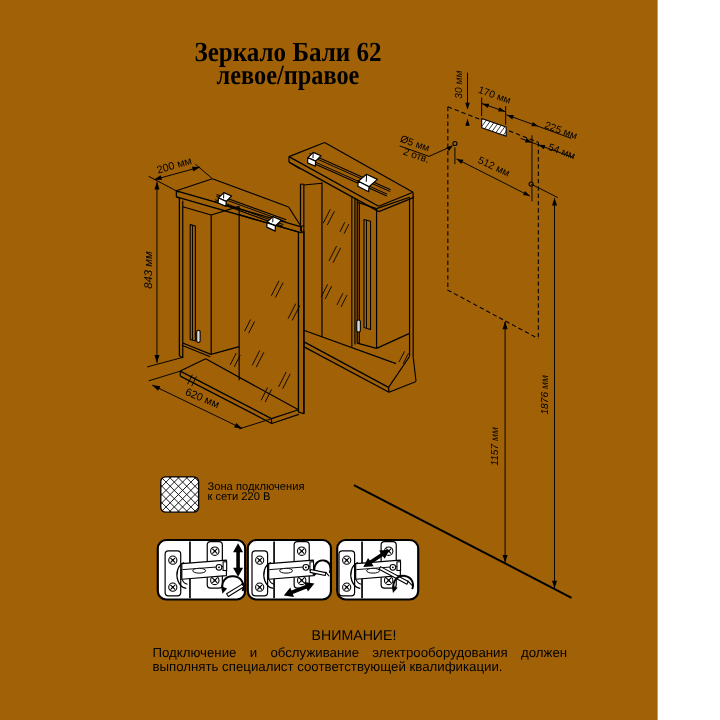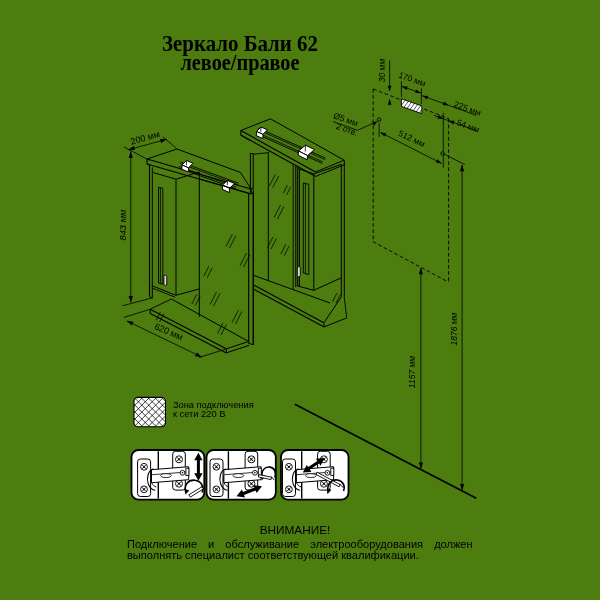--- a/index.html
+++ b/index.html
@@ -1,14 +1,14 @@
 <!DOCTYPE html>
 <html><head><meta charset="utf-8"><style>
 html,body{margin:0;padding:0;background:#fff;}
-#page{position:relative;width:600px;height:600px;background:#4d7c0f;font-family:"Liberation Sans",sans-serif;}
+#page{position:relative;width:548px;height:600px;background:#a16207;font-family:"Liberation Sans",sans-serif;}
 text{fill:#000;}
 </style></head><body>
 <div id="page">
 <svg width="600" height="600" viewBox="0 0 600 600">
 
 <g>
 <text x="240" y="50.5" font-size="23" text-anchor="middle" font-family="Liberation Serif, serif" font-weight="bold" textLength="156" lengthAdjust="spacingAndGlyphs">Зеркало Бали 62</text>
 <text x="240" y="70" font-size="23" text-anchor="middle" font-family="Liberation Serif, serif" font-weight="bold" textLength="119" lengthAdjust="spacingAndGlyphs">левое/правое</text>
 </g>
 

